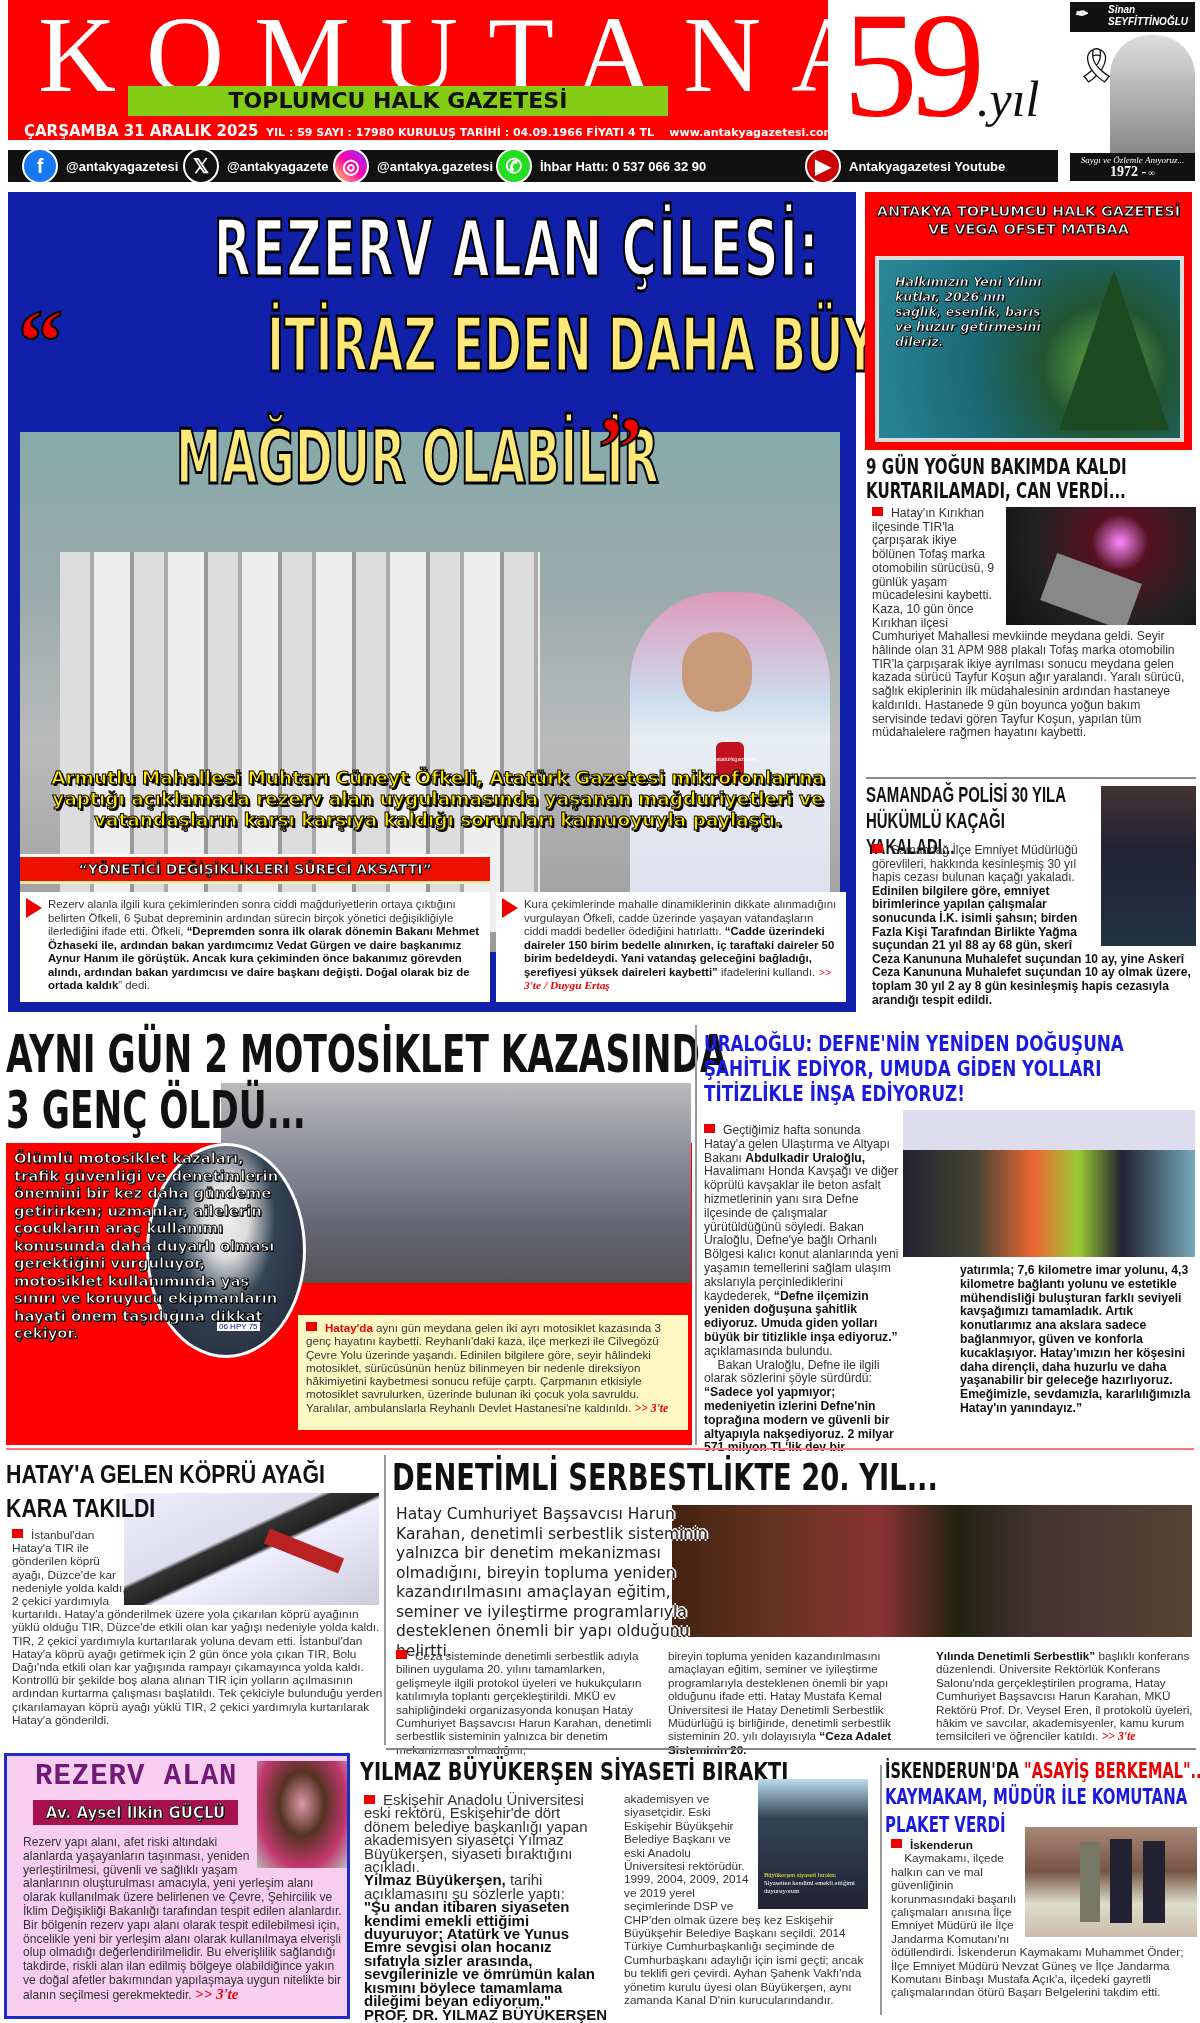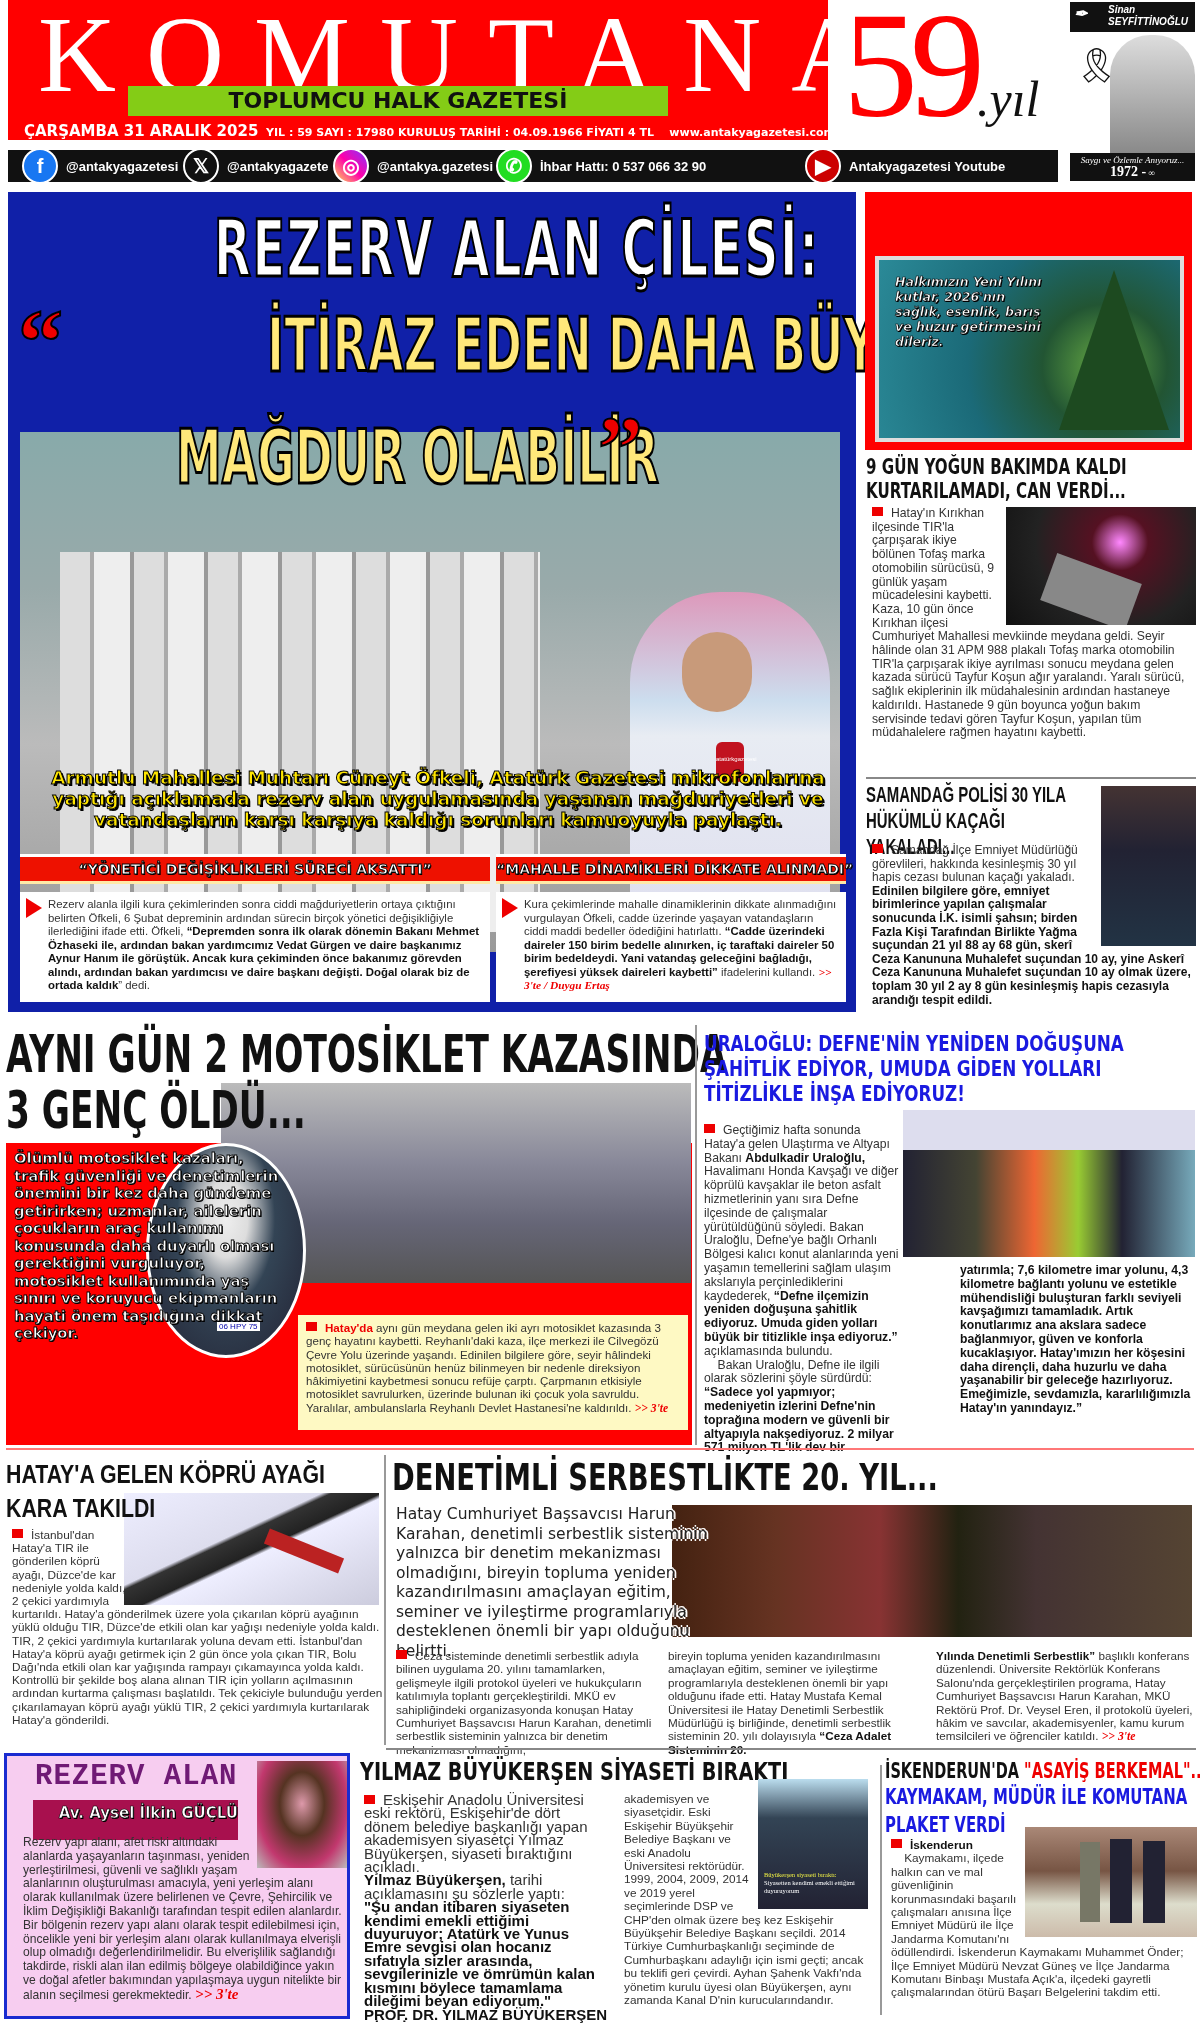--- a/index.html
+++ b/index.html
@@ -116,29 +116,29 @@
   <div id="hl3" class="abs" style="top:222px;left:20px">MAĞDUR OLABİLİR</div>
   <div id="q2" class="abs quote">”</div>
   <div id="caption" class="abs">Armutlu Mahallesi Muhtarı Cüneyt Öfkeli, Atatürk Gazetesi mikrofonlarına yaptığı açıklamada rezerv alan uygulamasında yaşanan mağduriyetleri ve vatandaşların karşı karşıya kaldığı sorunları kamuoyuyla paylaştı.</div>
 
   <div class="subhead" style="left:12px;top:662px;width:470px">“YÖNETİCİ DEĞİŞİKLİKLERİ SÜRECİ AKSATTI”</div>
   <div class="subbody bodytxt" style="left:12px;top:700px;width:470px;height:110px;font-size:11.4px;line-height:13.5px">
     <span class="tri"></span>
     <span>Rezerv alanla ilgili kura çekimlerinden sonra ciddi mağduriyetlerin ortaya çıktığını belirten Öfkeli, 6 Şubat depreminin ardından sürecin birçok yönetici değişikliğiyle ilerlediğini ifade etti. Öfkeli, </span><b>“Depremden sonra ilk olarak dönemin Bakanı Mehmet Özhaseki ile, ardından bakan yardımcımız Vedat Gürgen ve daire başkanımız Aynur Hanım ile görüştük. Ancak kura çekiminden önce bakanımız görevden alındı, ardından bakan yardımcısı ve daire başkanı değişti. Doğal olarak biz de ortada kaldık</b><span>” dedi.</span>
   </div>
 
-  <div class="subhead" style="left:488px;top:662px;width:350px">“MAHALLE DİNAMİKLERİ DİKKATE ALINMADI”</div>
   <div class="subbody bodytxt" style="left:488px;top:700px;width:350px;height:110px;font-size:11.4px;line-height:13.5px">
     <span class="tri"></span>
     <span>Kura çekimlerinde mahalle dinamiklerinin dikkate alınmadığını vurgulayan Öfkeli, cadde üzerinde yaşayan vatandaşların ciddi maddi bedeller ödediğini hatırlattı. </span><b>“Cadde üzerindeki daireler 150 birim bedelle alınırken, iç taraftaki daireler 50 birim bedeldeydi. Yani vatandaş geleceğini bağladığı, şerefiyesi yüksek daireleri kaybetti”</b><span> ifadelerini kullandı.</span>
     <span class="more">&gt;&gt; 3'te / Duygu Ertaş</span>
   </div>
 </div>
 
 <div id="ad" class="abs">
+  <div id="ad-title" class="abs">ANTAKYA TOPLUMCU HALK GAZETESİ VE  VEGA OFSET MATBAA</div>
   <div id="ad-img" class="abs">
     <div id="tree" class="abs"></div>
     <div id="ad-text" class="abs">Halkımızın Yeni Yılını kutlar, 2026'nın sağlık, esenlik, barış ve huzur getirmesini dileriz.</div>
   </div>
 </div>
 
 <div class="abs" style="left:866px;top:455px;width:330px">
   <div class="h-news" style="font-size:21px;line-height:24px;transform:scaleX(0.72);width:460px;white-space:normal">9 GÜN YOĞUN BAKIMDA KALDI KURTARILAMADI, CAN VERDİ...</div>
   <div class="abs img" style="left:140px;top:52px;width:190px;height:118px;background:radial-gradient(circle at 60% 30%,#f8f 0%,#512 20%,#222 60%,#111 100%)">
     <div class="abs" style="left:40px;top:60px;width:90px;height:50px;background:#888;transform:rotate(20deg)"></div>
@@ -219,21 +219,21 @@
   <div class="abs bodytxt" style="left:546px;top:194px;width:258px;font-size:11.7px;line-height:13.4px">
     <b>Yılında Denetimli Serbestlik”</b><span> başlıklı konferans düzenlendi. Üniversite Rektörlük Konferans Salonu'nda gerçekleştirilen programa, Hatay Cumhuriyet Başsavcısı Harun Karahan, MKÜ Rektörü Prof. Dr. Veysel Eren, il protokolü üyeleri, hâkim ve savcılar, akademisyenler, kamu kurum temsilcileri ve öğrenciler katıldı.</span>
     <span class="more">&gt;&gt; 3'te</span>
   </div>
 </div>
 
 <div class="abs rule" style="left:386px;top:1748px;width:810px"></div>
 
 <div class="abs" style="left:4px;top:1753px;width:346px;height:266px;background:#f7cdf0;border:3px solid #1a2bd0">
   <div class="abs" style="left:28px;top:4px;font-family:Liberation Mono, monospace;font-weight:bold;font-size:29px;color:#701a75;letter-spacing:1px">REZERV ALAN</div>
-  <div class="abs" style="left:26px;top:44px;width:205px;height:40px;background:#a8104e;color:#fff;font-family:'DejaVu Sans',sans-serif;font-weight:bold;font-size:15px;line-height:26px;text-align:right;-webkit-text-stroke:0.6px #000;text-shadow:1px 1px 0 #000">Av. Aysel İlkin GÜÇLÜ</div>
+  <div class="abs" style="left:26px;top:44px;width:205px;height:25px;background:#a8104e;color:#fff;font-family:'DejaVu Sans',sans-serif;font-weight:bold;font-size:15px;line-height:26px;text-align:center;-webkit-text-stroke:0.6px #000;text-shadow:1px 1px 0 #000">Av. Aysel İlkin GÜÇLÜ</div>
   <div class="abs img" style="left:250px;top:5px;width:90px;height:107px;background:radial-gradient(ellipse at 50% 40%,#d9a 0%,#532 35%,#c2386e 70%,#bbb 100%)"></div>
   <div class="abs bodytxt" style="left:16px;top:80px;width:322px;font-size:12.1px;line-height:13.8px">
     <div style="float:right;width:94px;height:36px"></div>
     <span>Rezerv yapı alanı, afet riski altındaki alanlarda yaşayanların taşınması, yeniden yerleştirilmesi, güvenli ve sağlıklı yaşam alanlarının oluşturulması amacıyla, yeni yerleşim alanı olarak kullanılmak üzere belirlenen ve Çevre, Şehircilik ve İklim Değişikliği Bakanlığı tarafından tespit edilen alanlardır. Bir bölgenin rezerv yapı alanı olarak tespit edilebilmesi için, öncelikle yeni bir yerleşim alanı olarak kullanılmaya elverişli olup olmadığı değerlendirilmelidir. Bu elverişlilik sağlandığı takdirde, riskli alan ilan edilmiş bölgeye olabildiğince yakın ve doğal afetler bakımından yapılaşmaya uygun nitelikte bir alanın seçilmesi gerekmektedir.</span>
     <span class="more" style="font-size:15px">&gt;&gt; 3'te</span>
   </div>
 </div>
 
 <div class="abs" style="left:358px;top:1755px;width:510px;height:265px">
   <div class="abs h-news" style="left:2px;top:2px;font-size:24px;line-height:30px;transform:scaleX(0.8)">YILMAZ BÜYÜKERŞEN SİYASETİ BIRAKTI</div>

